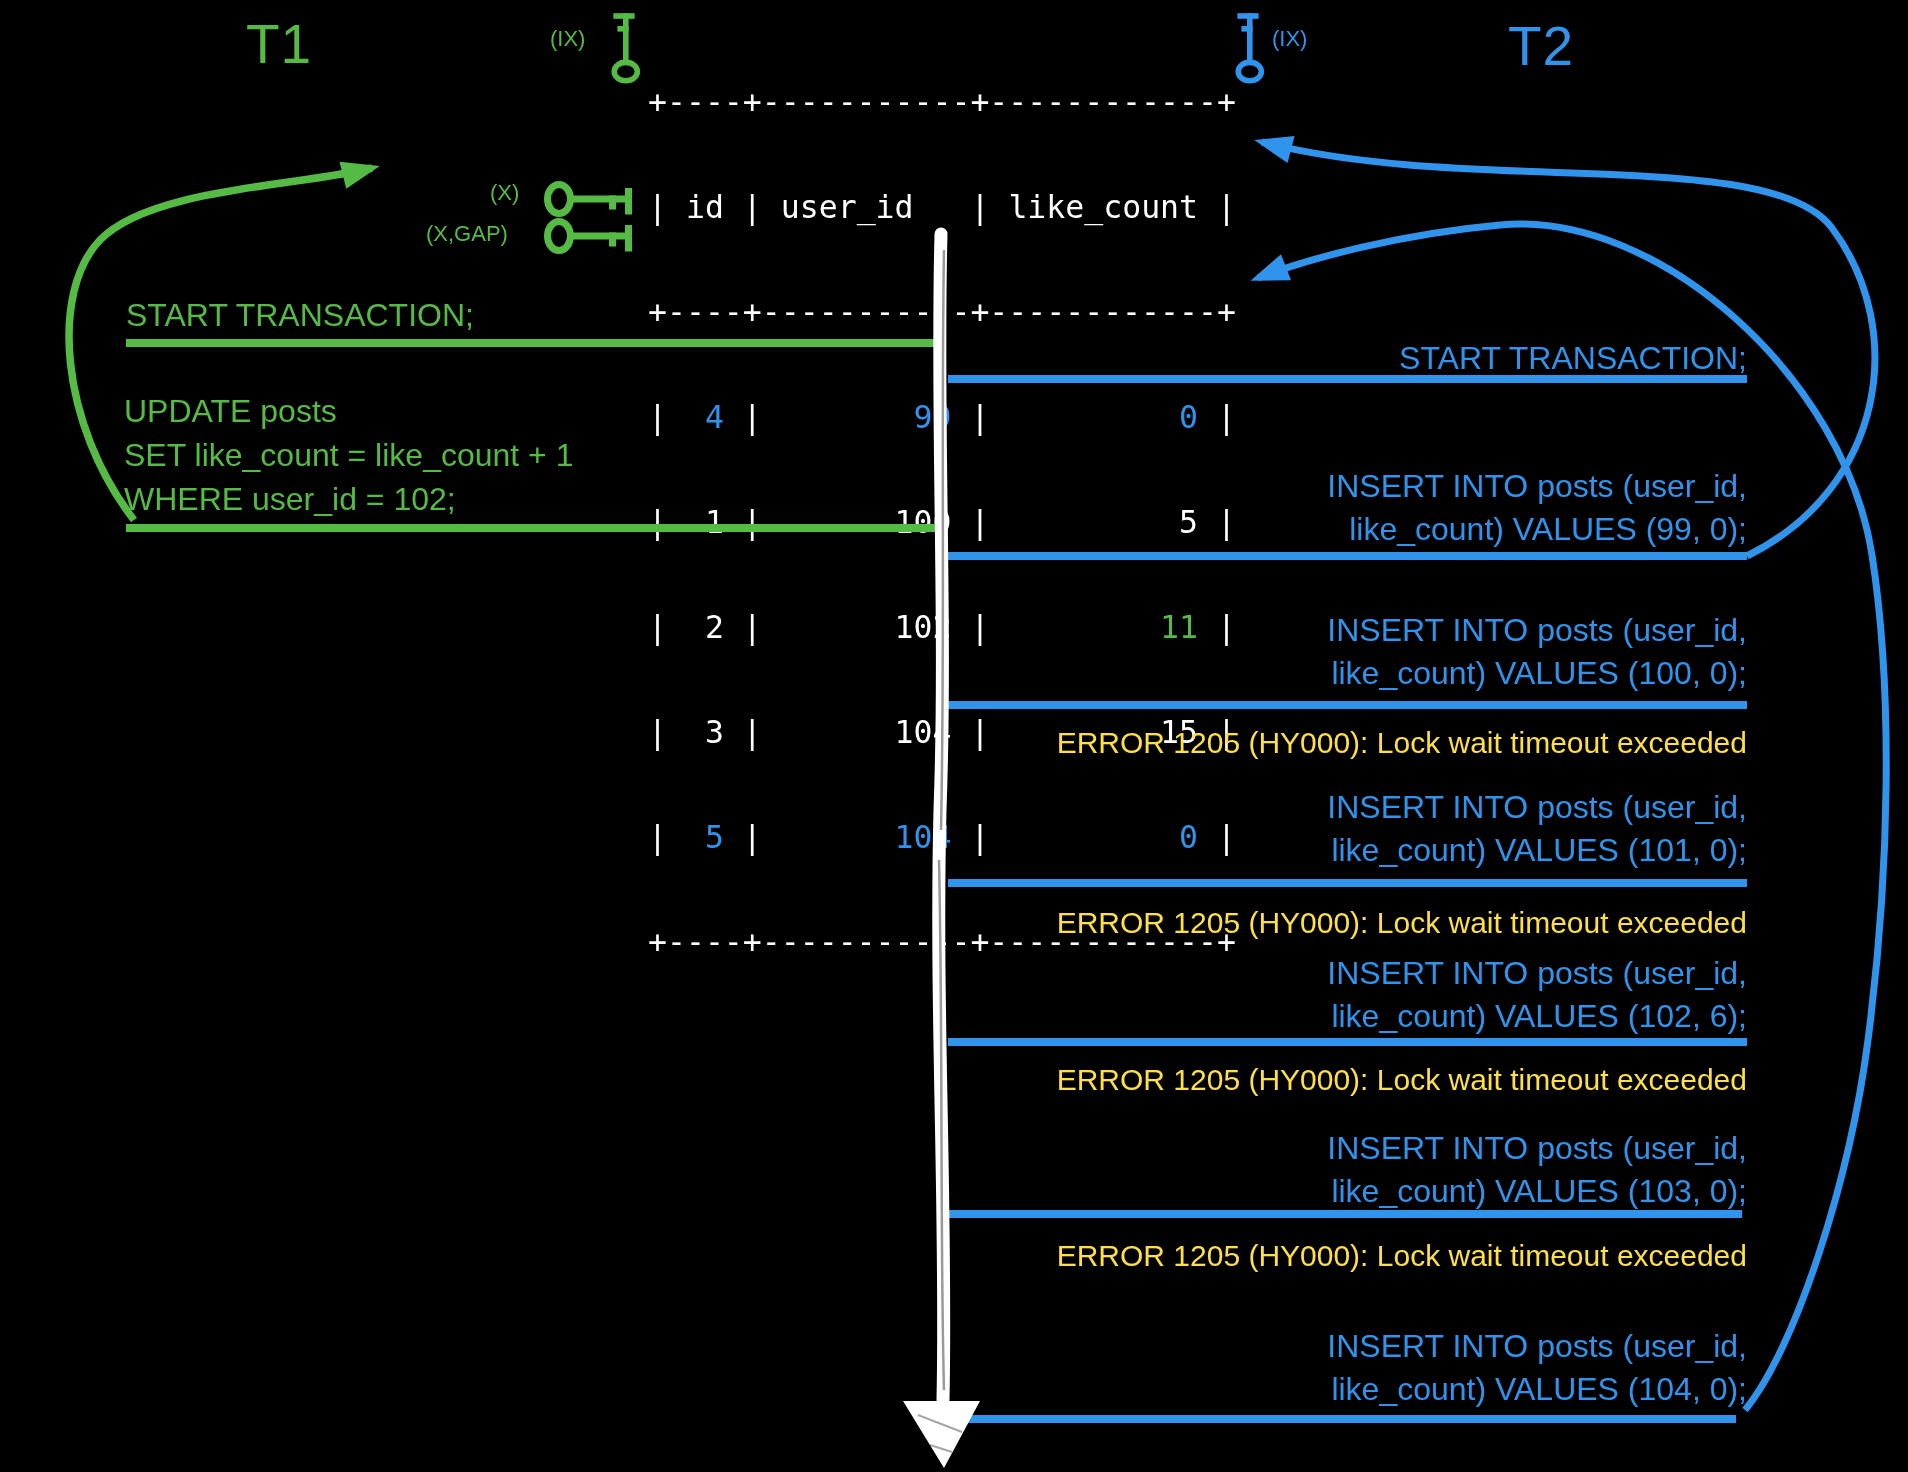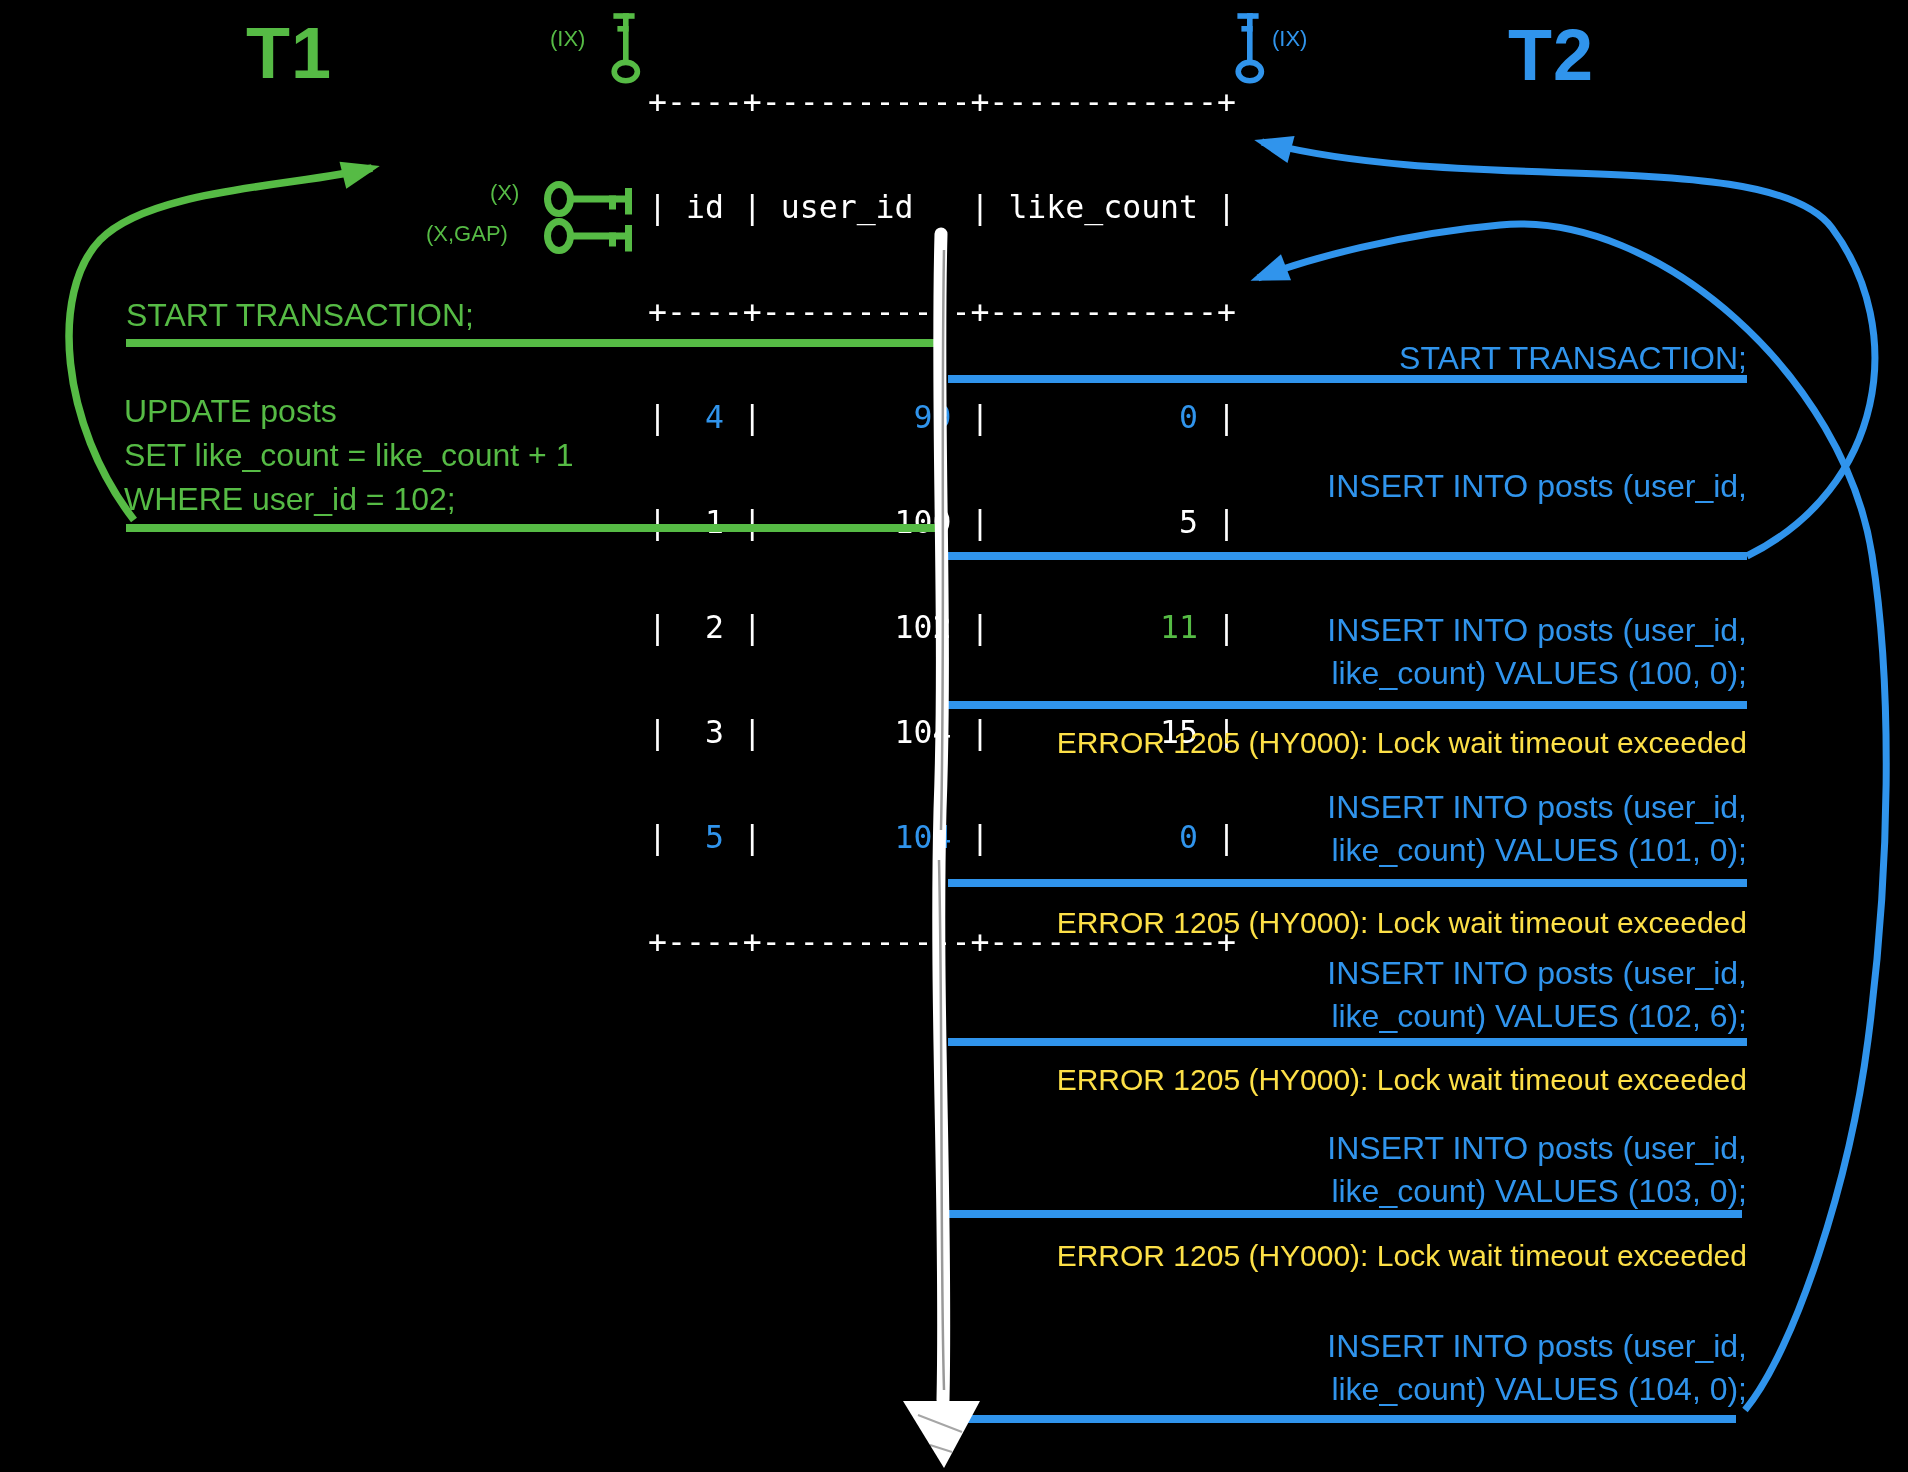--- a/index.html
+++ b/index.html
@@ -1,19 +1,19 @@
 <!DOCTYPE html>
 <html><head>
 <meta charset="utf-8">
 <style>
   html,body{margin:0;padding:0;background:#000;}
   #canvas{position:relative;width:1908px;height:1472px;background:#000;overflow:hidden;
           font-family:"Liberation Sans",sans-serif;}
   .abs{position:absolute;}
-  .tlabel{font-size:72px;font-weight:700;letter-spacing:1px;}
+  .tlabel{font-size:55px;font-weight:400;letter-spacing:1px;}
   .green{color:#56BB45;}
   .blue{color:#3094EC;}
   .red{color:#fde047;}
   .locklabel{font-size:22px;font-weight:400;}
   #ascii-table{left:648px;top:15px;font-family:"DejaVu Sans Mono",monospace;
                font-size:31.5px;line-height:35px;color:#FFF;white-space:pre;}
   #ascii-table div{white-space:pre;}
   .stmt{font-size:32px;line-height:44px;white-space:pre;}
   .t2txt{right:161px;text-align:right;}
   .err{font-size:30px;white-space:pre;}
@@ -47,21 +47,21 @@
   </div>
 
   <div class="abs stmt green" style="left:126px;top:293px;">START TRANSACTION;</div>
   <div class="abs grule" style="left:126px;top:339px;width:812px;"></div>
   <div class="abs stmt green" style="left:124px;top:389px;"><span>UPDATE posts</span><br><span>SET like_count = like_count + 1</span><br><span>WHERE user_id = 102;</span></div>
   <div class="abs grule" style="left:126px;top:524px;width:811px;"></div>
 
   <div class="abs stmt blue t2txt" style="top:336px;">START TRANSACTION;</div>
   <div class="abs brule" style="left:948px;top:375px;width:799px;"></div>
 
-  <div class="abs stmt blue t2txt" style="top:465px;line-height:43px;"><span>INSERT INTO posts (user_id,</span><br></div>
+  <div class="abs stmt blue t2txt" style="top:465px;line-height:43px;"><span>INSERT INTO posts (user_id,</span><br><span>like_count) VALUES (99, 0);</span></div>
   <div class="abs brule" style="left:948px;top:552px;width:799px;"></div>
 
   <div class="abs stmt blue t2txt" style="top:609px;line-height:43px;"><span>INSERT INTO posts (user_id,</span><br><span>like_count) VALUES (100, 0);</span></div>
   <div class="abs brule" style="left:948px;top:701px;width:799px;"></div>
 
   <div class="abs err red t2txt" style="top:726px;">ERROR 1205 (HY000): Lock wait timeout exceeded</div>
 
   <div class="abs stmt blue t2txt" style="top:786px;line-height:43px;"><span>INSERT INTO posts (user_id,</span><br><span>like_count) VALUES (101, 0);</span></div>
   <div class="abs brule" style="left:948px;top:879px;width:799px;"></div>
 

